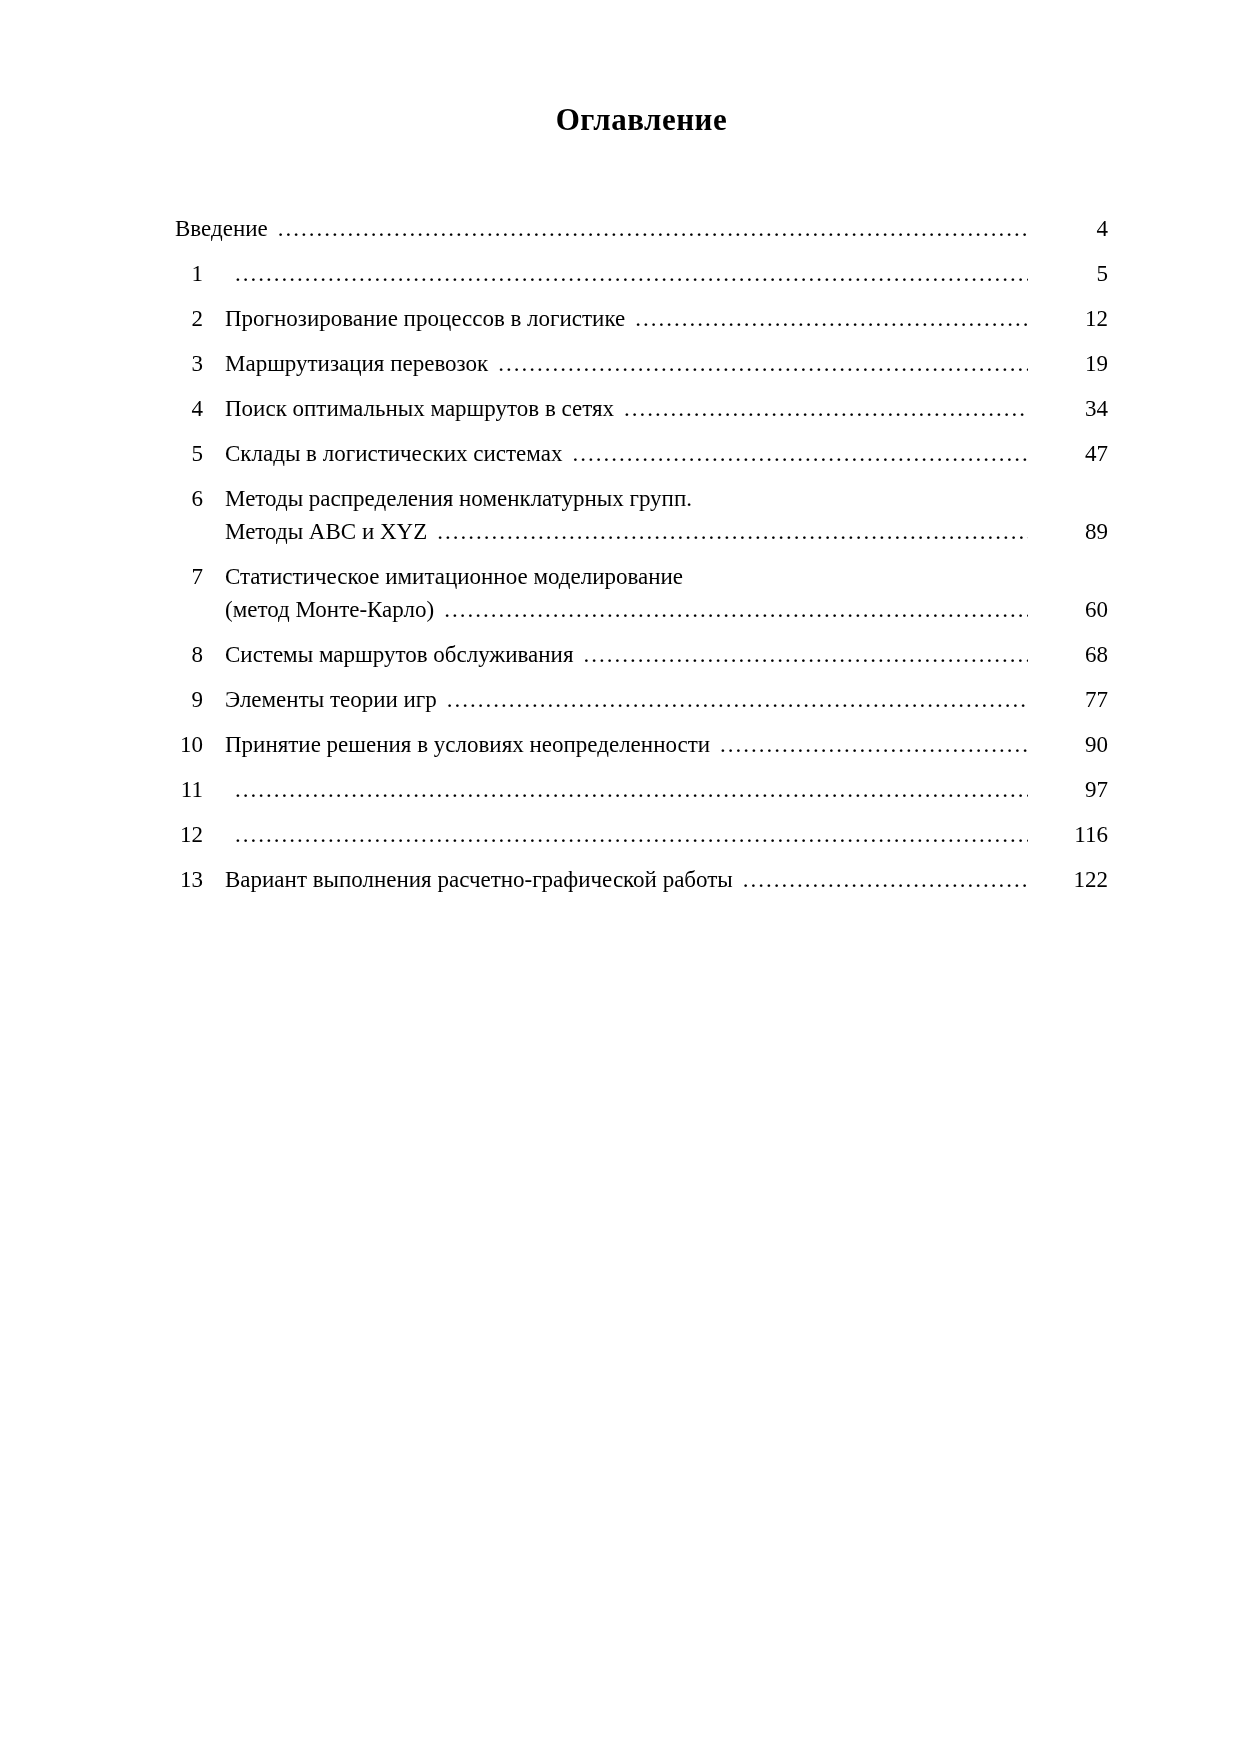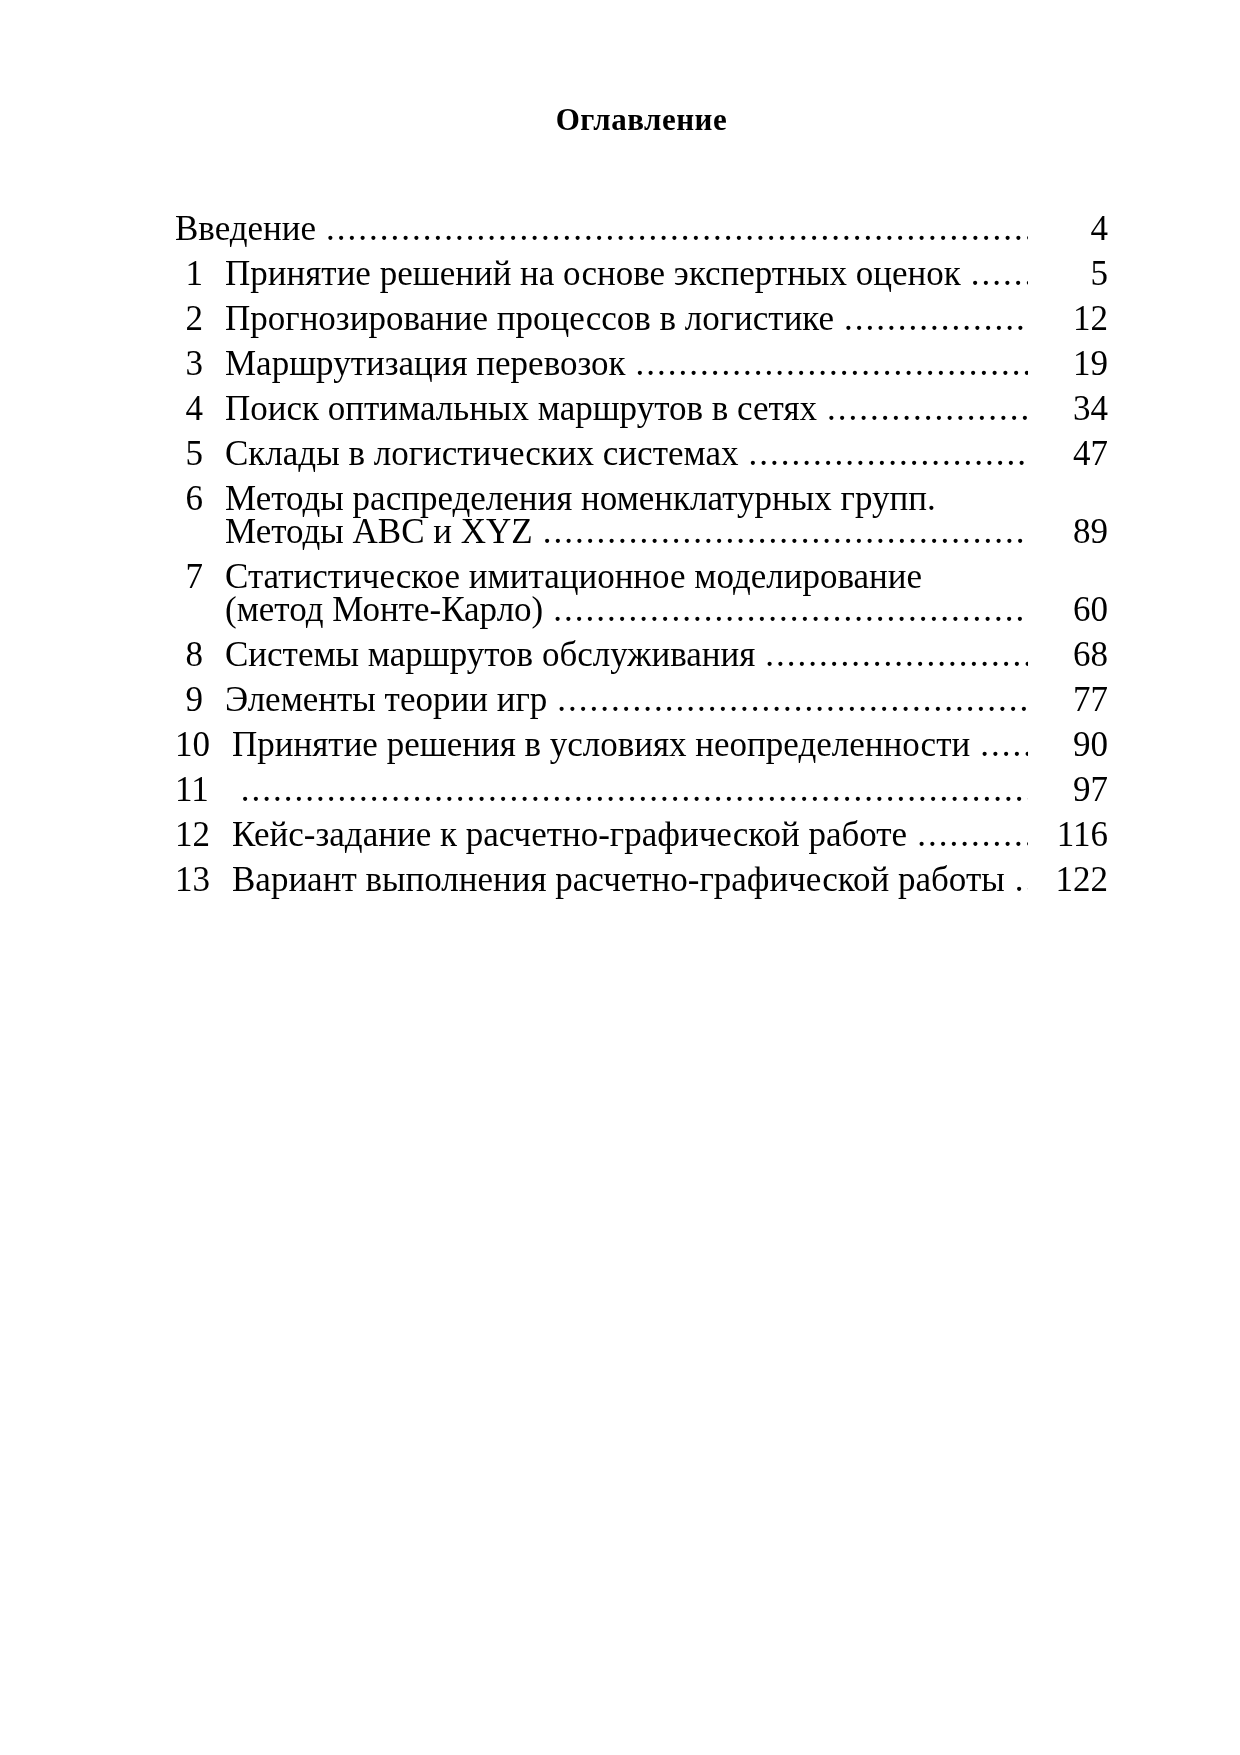--- a/index.html
+++ b/index.html
@@ -22,21 +22,21 @@
   .doc-title {
     margin: 100px 0 0 0;
     font-size: 31px;
     line-height: 40px;
     font-weight: 700;
     text-align: center;
     letter-spacing: 0.5px;
   }
   .toc {
     margin-top: 72px;
-    font-size: 35px;
+    font-size: 23px;
     line-height: 33px;
   }
   .toc-row {
     display: flex;
     margin-bottom: 12px;
   }
   .numcol {
     flex: 0 0 50px;
     box-sizing: border-box;
     text-align: right;
@@ -89,21 +89,20 @@
               <span class="ttl"><span>Введение</span></span>
               <span class="leader"></span>
               <span class="pagecol">4</span>
             </div>
           </div>
         </div>
         <div class="toc-row">
           <span class="numcol">1</span>
           <div class="rowbody">
             <div class="line">
-              <span class="ttl"><span>Принятие решений на основе экспертных оценок</span></span>
               <span class="leader"></span>
               <span class="pagecol">5</span>
             </div>
           </div>
         </div>
         <div class="toc-row">
           <span class="numcol">2</span>
           <div class="rowbody">
             <div class="line">
               <span class="ttl"><span>Прогнозирование процессов в логистике</span></span>
@@ -204,21 +203,20 @@
             <div class="line">
               <span class="leader"></span>
               <span class="pagecol">97</span>
             </div>
           </div>
         </div>
         <div class="toc-row">
           <span class="numcol">12</span>
           <div class="rowbody">
             <div class="line">
-              <span class="ttl"><span>Кейс-задание к расчетно-графической работе</span></span>
               <span class="leader"></span>
               <span class="pagecol">116</span>
             </div>
           </div>
         </div>
         <div class="toc-row">
           <span class="numcol">13</span>
           <div class="rowbody">
             <div class="line">
               <span class="ttl"><span>Вариант выполнения расчетно-графической работы</span></span>

